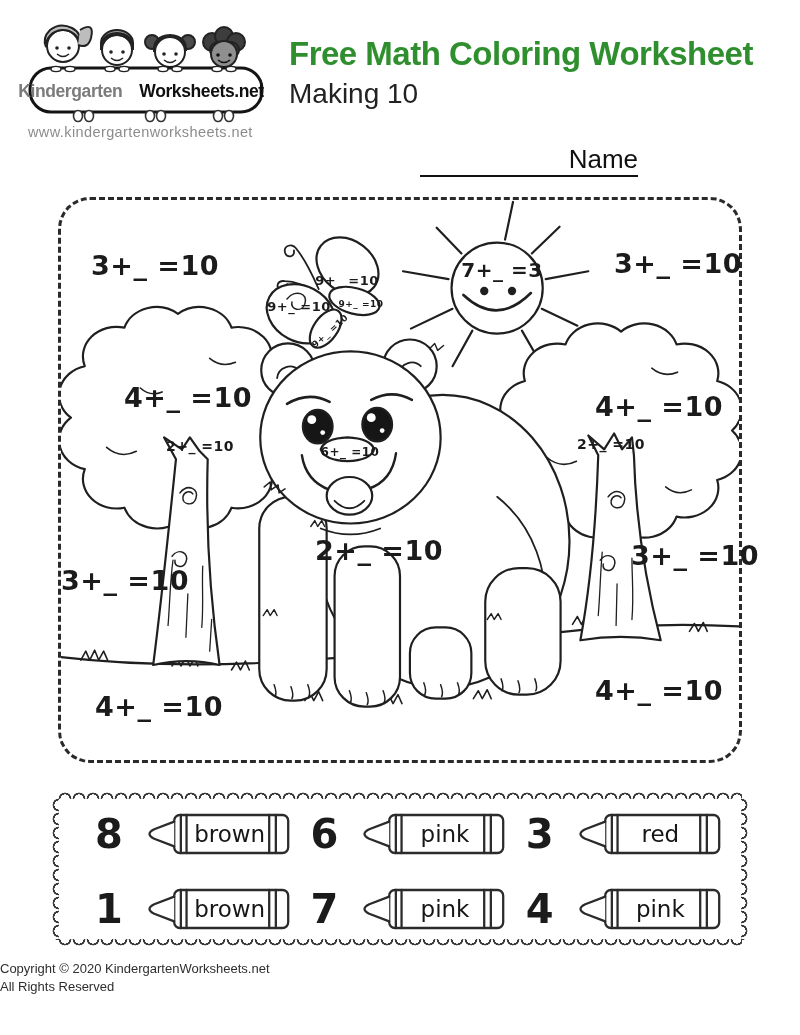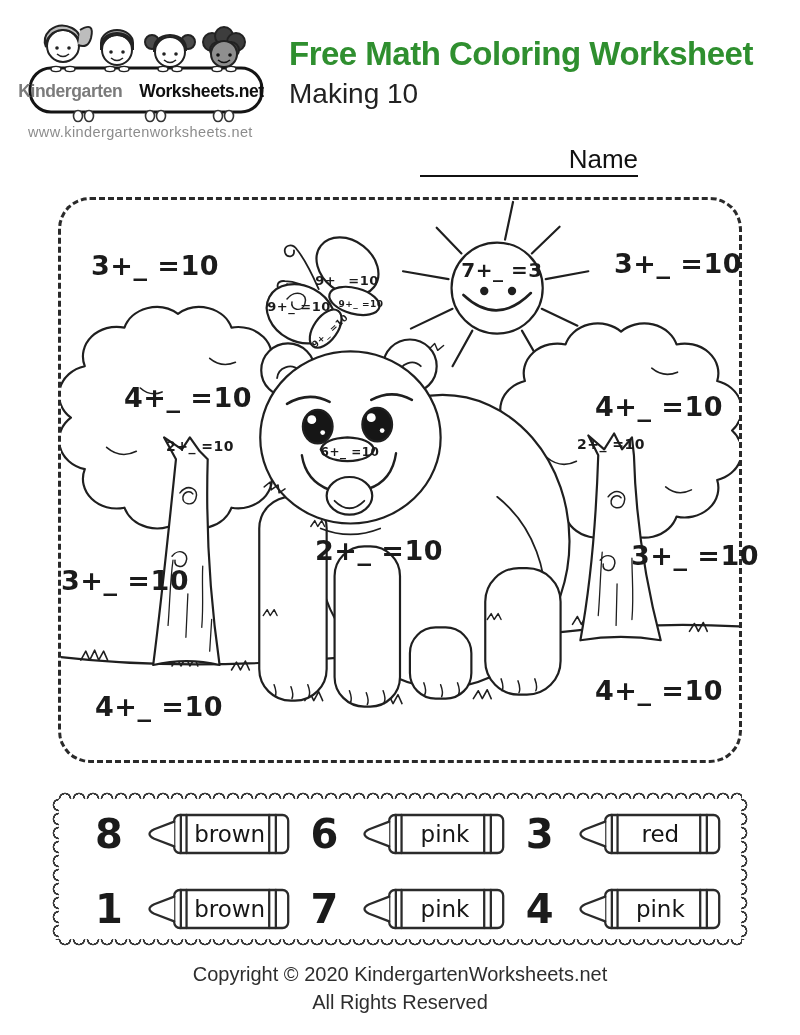--- a/index.html
+++ b/index.html
@@ -52,22 +52,22 @@
      display:grid;grid-template-columns:1fr 1fr 1fr;row-gap:24px;align-items:center;}
   .legend-item{display:flex;align-items:center;gap:8px;}
   .lnum{width:46px;text-align:center;font-family:"DejaVu Sans",sans-serif;
         font-size:40px;font-weight:600;color:#1b1b1b;}
   .crayon{position:relative;width:152px;height:44px;}
   .crayon svg{position:absolute;inset:0;width:100%;height:100%;}
   .clabel{position:absolute;left:59%;top:50%;transform:translate(-50%,-50%);
           font-size:23px;color:#161616;font-family:"DejaVu Sans",sans-serif;}
 
   
-  #footer{position:absolute;left:0;right:0;top:960px;text-align:center;color:#2e2e2e;
-          font-size:20px;line-height:1.4;}
+  #footer{position:absolute;left:0;right:0;top:960px;text-align:left;color:#2e2e2e;
+          font-size:13px;line-height:1.4;}
 </style>
 </head>
 <body>
 
 <div id="page">
 
   <div id="logo">
     <svg width="244" height="118" viewBox="0 0 244 118">
       <g stroke="#222" stroke-width="2" fill="#fff">
 

